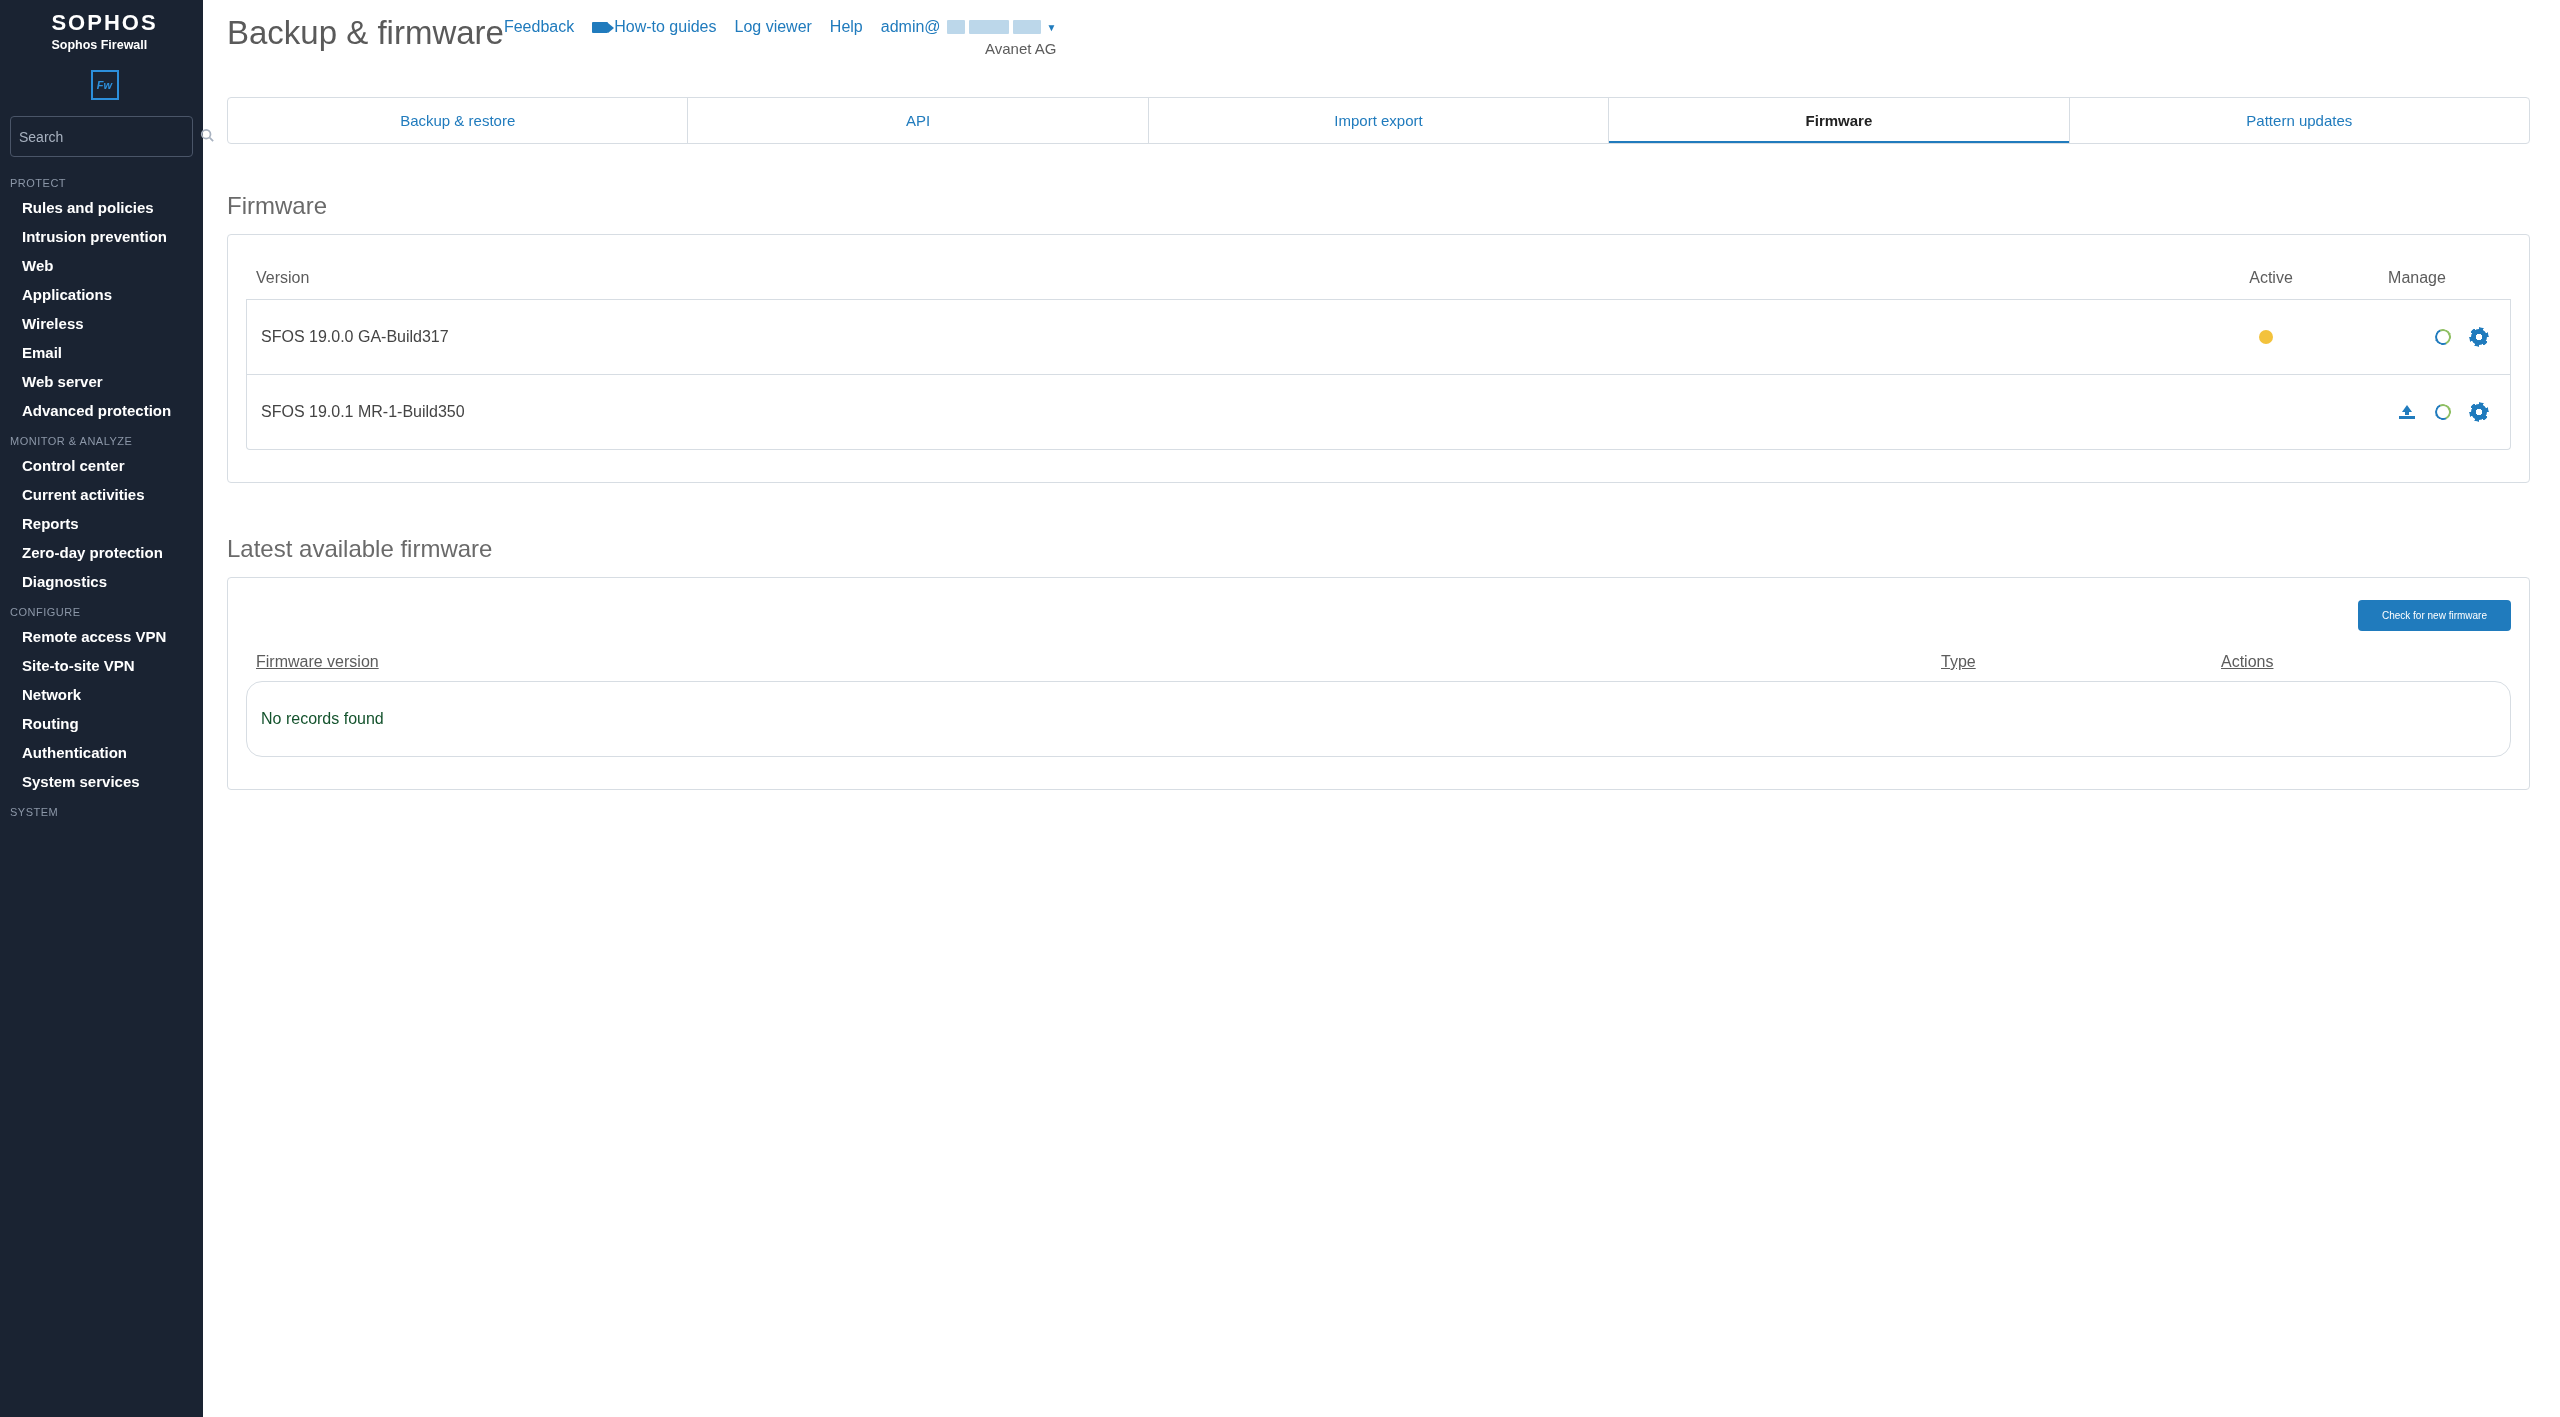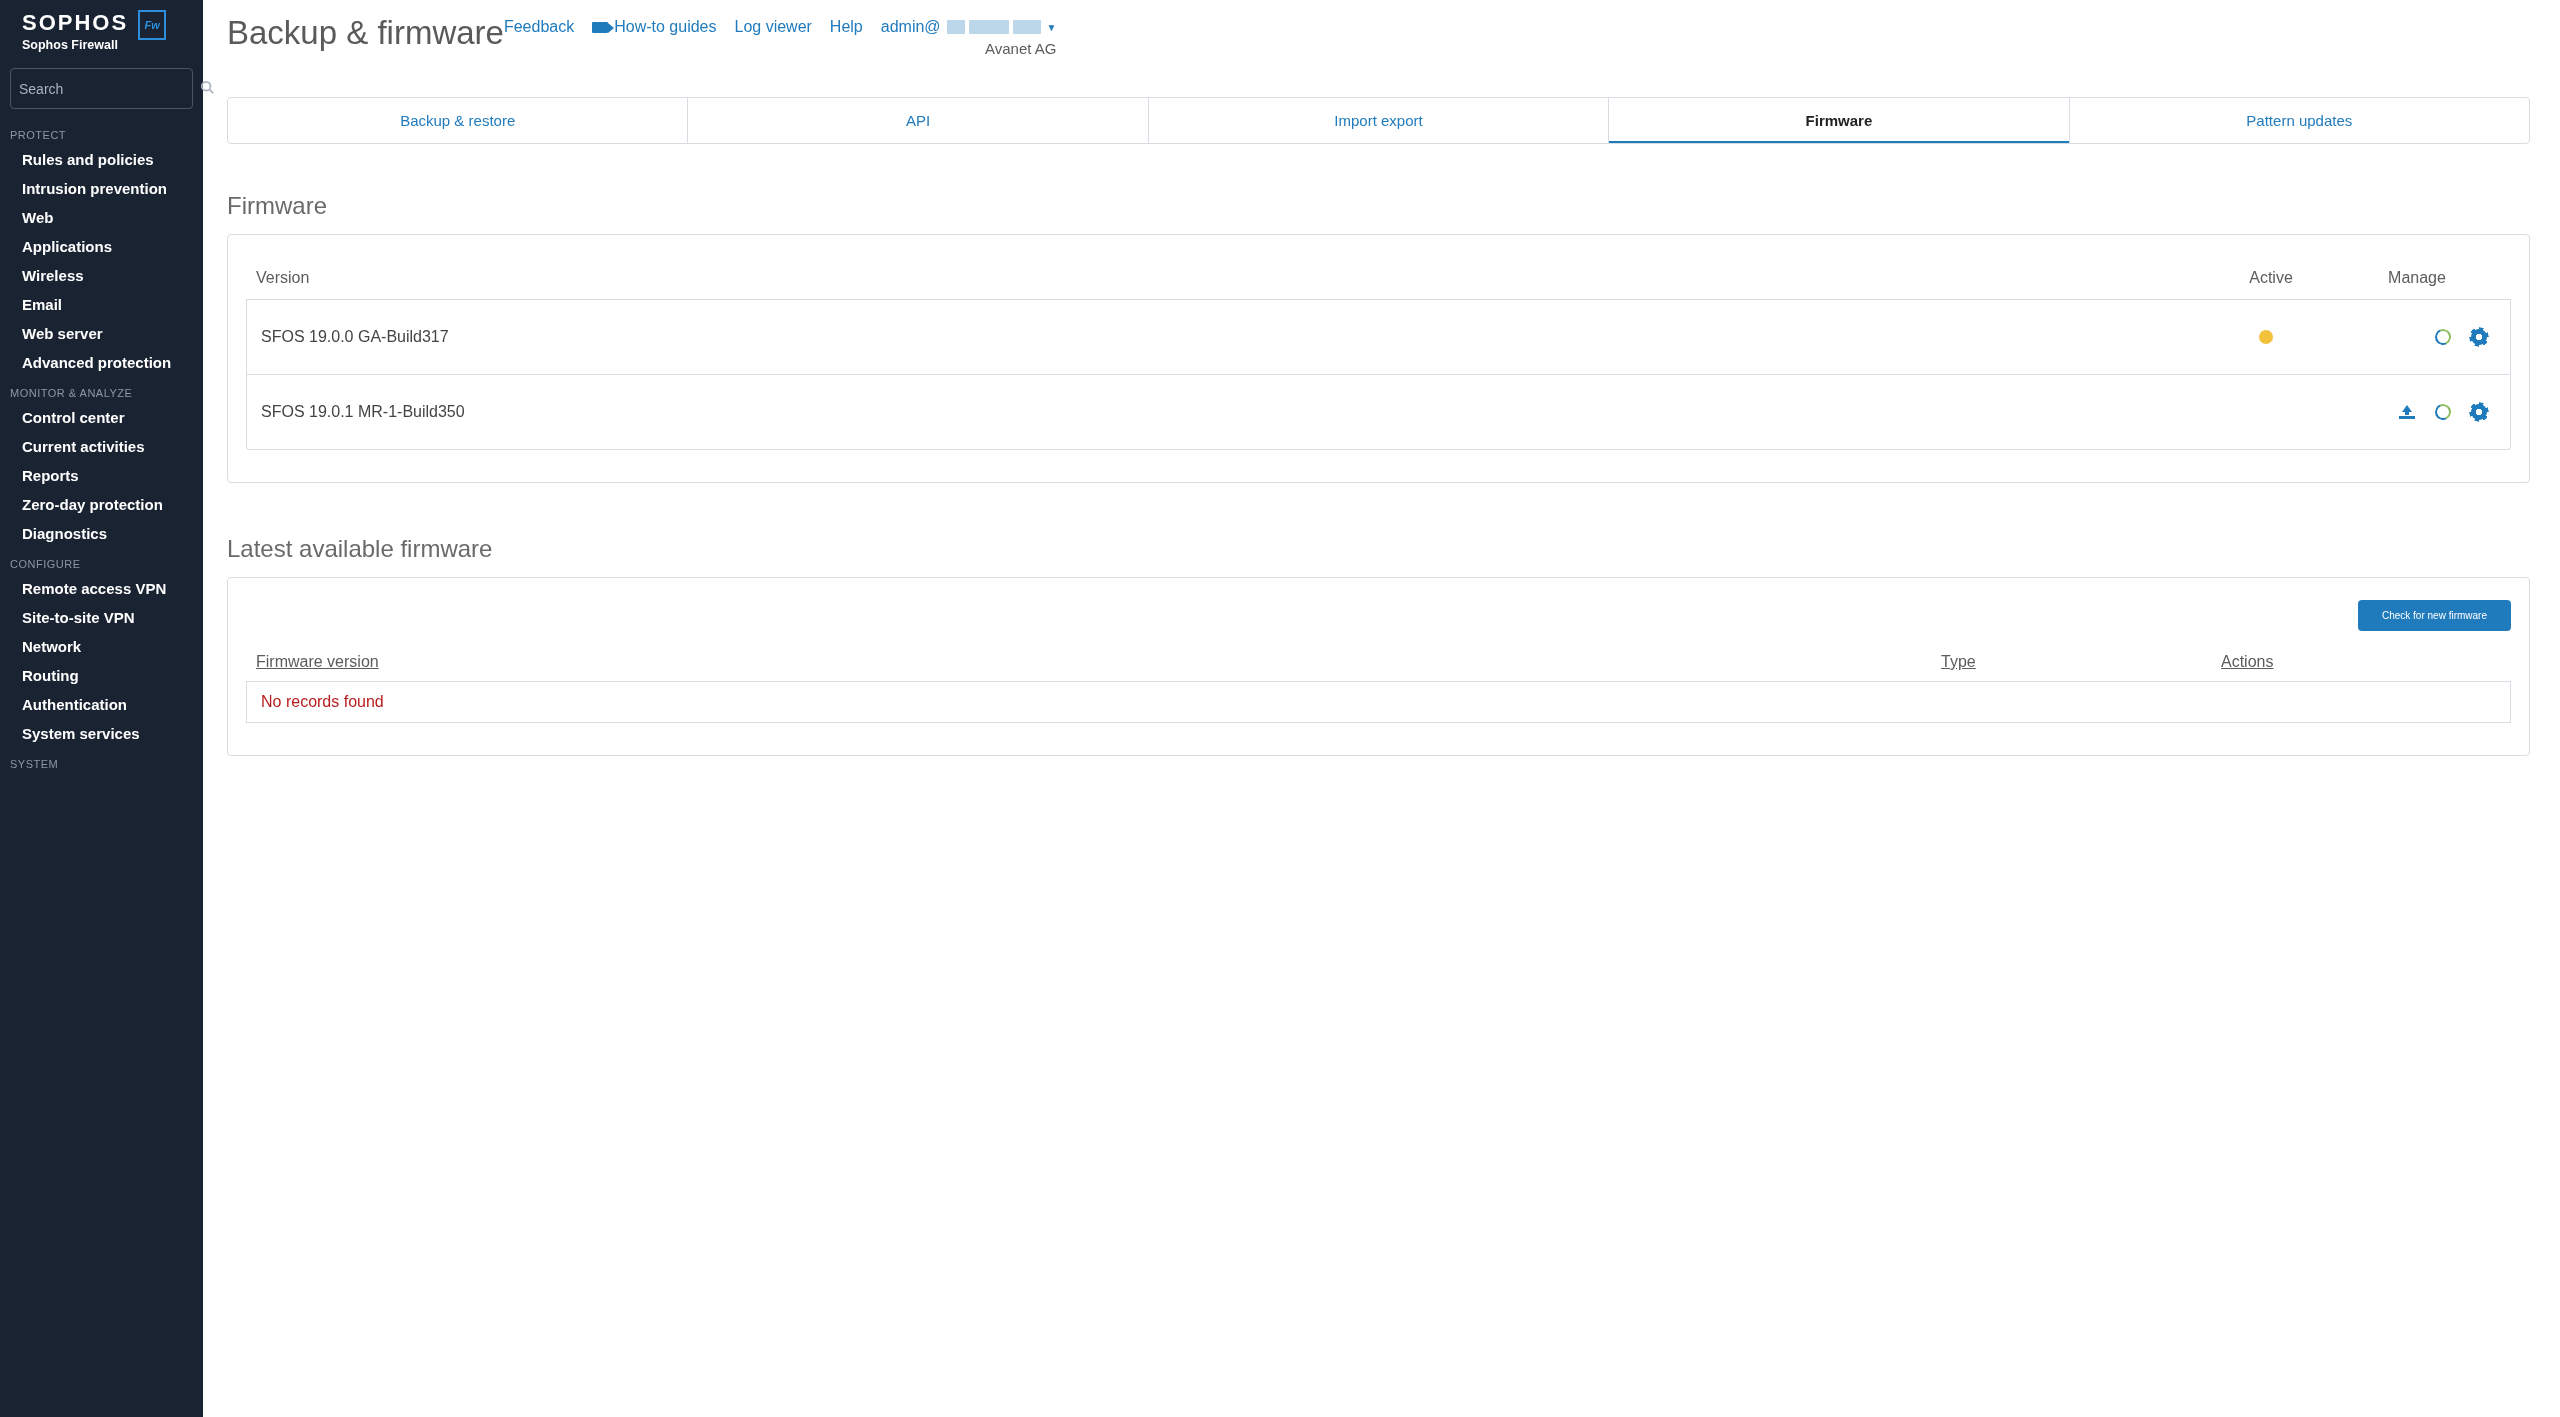--- a/index.html
+++ b/index.html
@@ -12,21 +12,23 @@
     background: #1a2332;
     color: #fff;
     display: flex;
     flex-direction: column;
     min-height: 100vh;
     flex-shrink: 0;
   }
   .brand {
     padding: 10px 16px 8px 22px;
     display: flex;
-    gap: 10px;
+    align-items: center;
+    gap: 18px;
+    flex-direction: column;
   }
   .brand-text-wrap { display:flex; flex-direction:column; }
   .brand-title {
     font-size: 22px;
     font-weight: 800;
     letter-spacing: 2px;
     color: #fff;
   }
   .brand-sub {
     font-size: 12.5px;
@@ -265,24 +267,24 @@
   .avail-header {
     display:grid;
     grid-template-columns: 1fr 280px 280px;
     padding: 10px 10px 10px 10px;
     font-size:16px;
     color:#5c5c5c;
     text-decoration:underline;
   }
   .avail-body {
     border:1px solid #d7dde3;
-    border-radius:0;
-    padding: 11px 14px;
+    border-radius:16px;
+    padding: 28px 14px;
     font-size:16px;
-    color:#b91c1c;
+    color:#14532d;
   }
 </style>
 </head>
 <body>
 
 <aside class="sidebar">
   <div class="brand">
     <div class="brand-text-wrap">
       <div class="brand-title">SOPHOS</div>
       <div class="brand-sub">Sophos Firewall</div>

